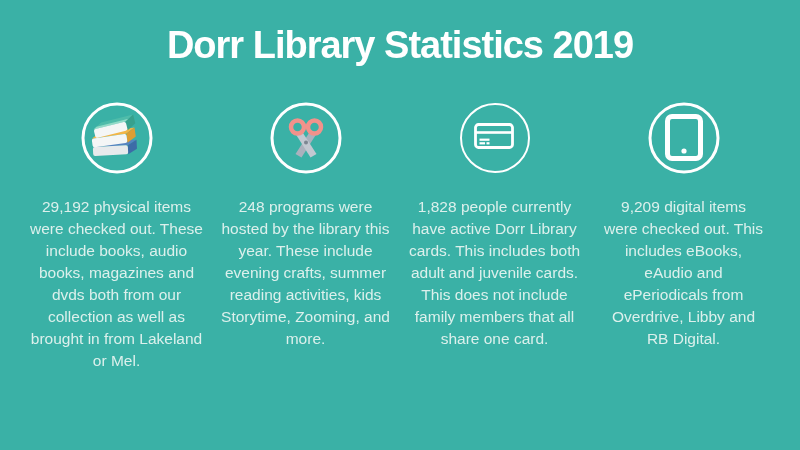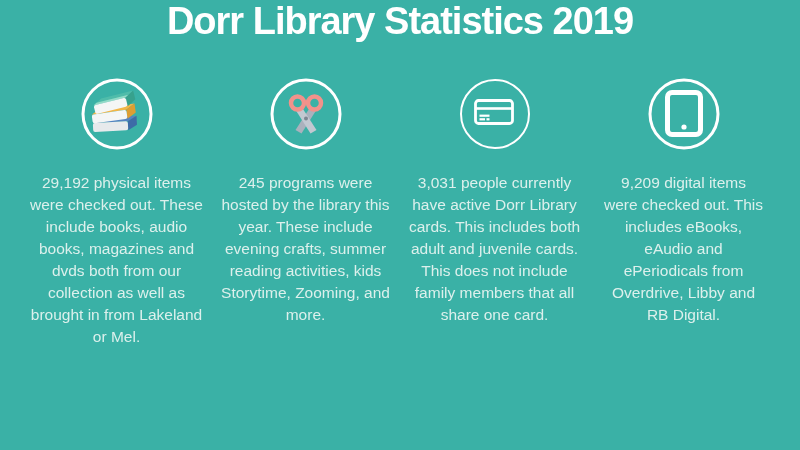--- a/index.html
+++ b/index.html
@@ -11,20 +11,21 @@
     background: #3ab1a6;
     font-family: "Liberation Sans", "DejaVu Sans", sans-serif;
   }
   .page {
     position: relative;
     width: 800px;
     height: 450px;
   }
   .title {
     margin: 0;
+    padding-top: 24px;
     text-align: center;
     color: #ffffff;
     font-size: 38px;
     font-weight: bold;
     letter-spacing: -1px;
   }
   .columns {
     display: flex;
     justify-content: space-between;
     padding: 0 26px;
@@ -94,35 +95,35 @@
       <div class="icon-wrap">
         <svg viewBox="0 0 74 74">
           <circle cx="37" cy="37" r="34" fill="none" stroke-width="3" stroke="#ffffff"></circle>
           <polygon points="48,32 41,30.5 26.5,53 32.5,56.5" fill="#aab1bd"></polygon>
           <polygon points="26,32 33,30.5 47.5,53 41.5,56.5" fill="#c2c8d1"></polygon>
           <circle cx="28.5" cy="26" r="6.5" fill="none" stroke-width="4.5" stroke="#f2928b"></circle>
           <circle cx="45.5" cy="26" r="6.5" fill="none" stroke-width="4.5" stroke="#f2928b"></circle>
           <circle cx="37" cy="41.5" r="2" fill="#7d8692"></circle>
         </svg>
       </div>
-      <p class="desc">245 programs were hosted by the library this year. These include evening crafts, summer reading activities, kids Storytime, Zooming, and more.</p>
+      <p class="desc">248 programs were hosted by the library this year. These include evening crafts, summer reading activities, kids Storytime, Zooming, and more.</p>
     </section>
 
     <section class="col">
       <div class="icon-wrap">
         <svg viewBox="0 0 74 74">
           <circle cx="37" cy="37" r="34" fill="none" stroke-width="2" stroke="#ffffff"></circle>
           <rect x="17.5" y="23.5" width="37" height="23" rx="3" fill="none" stroke-width="2.8" stroke="#ffffff"></rect>
           <rect x="17.5" y="30.2" width="37" height="2.6" fill="#ffffff"></rect>
           <rect x="21.5" y="37.6" width="10" height="2.2" fill="#ffffff"></rect>
           <rect x="21.5" y="41.2" width="5.5" height="2.2" fill="#ffffff"></rect>
           <rect x="28.5" y="41.2" width="3" height="2.2" fill="#ffffff"></rect>
         </svg>
       </div>
-      <p class="desc">3,031 people currently have active Dorr Library cards. This includes both adult and juvenile cards. This does not include family members that all share one card.</p>
+      <p class="desc">1,828 people currently have active Dorr Library cards. This includes both adult and juvenile cards. This does not include family members that all share one card.</p>
     </section>
 
     <section class="col">
       <div class="icon-wrap">
         <svg viewBox="0 0 74 74">
           <circle cx="37" cy="37" r="34" fill="none" stroke-width="3" stroke="#ffffff"></circle>
           <rect x="20.5" y="15.5" width="33" height="42" rx="4.5" fill="none" stroke-width="5" stroke="#ffffff"></rect>
           <circle cx="37" cy="50" r="2.6" fill="#ffffff"></circle>
         </svg>
       </div>

